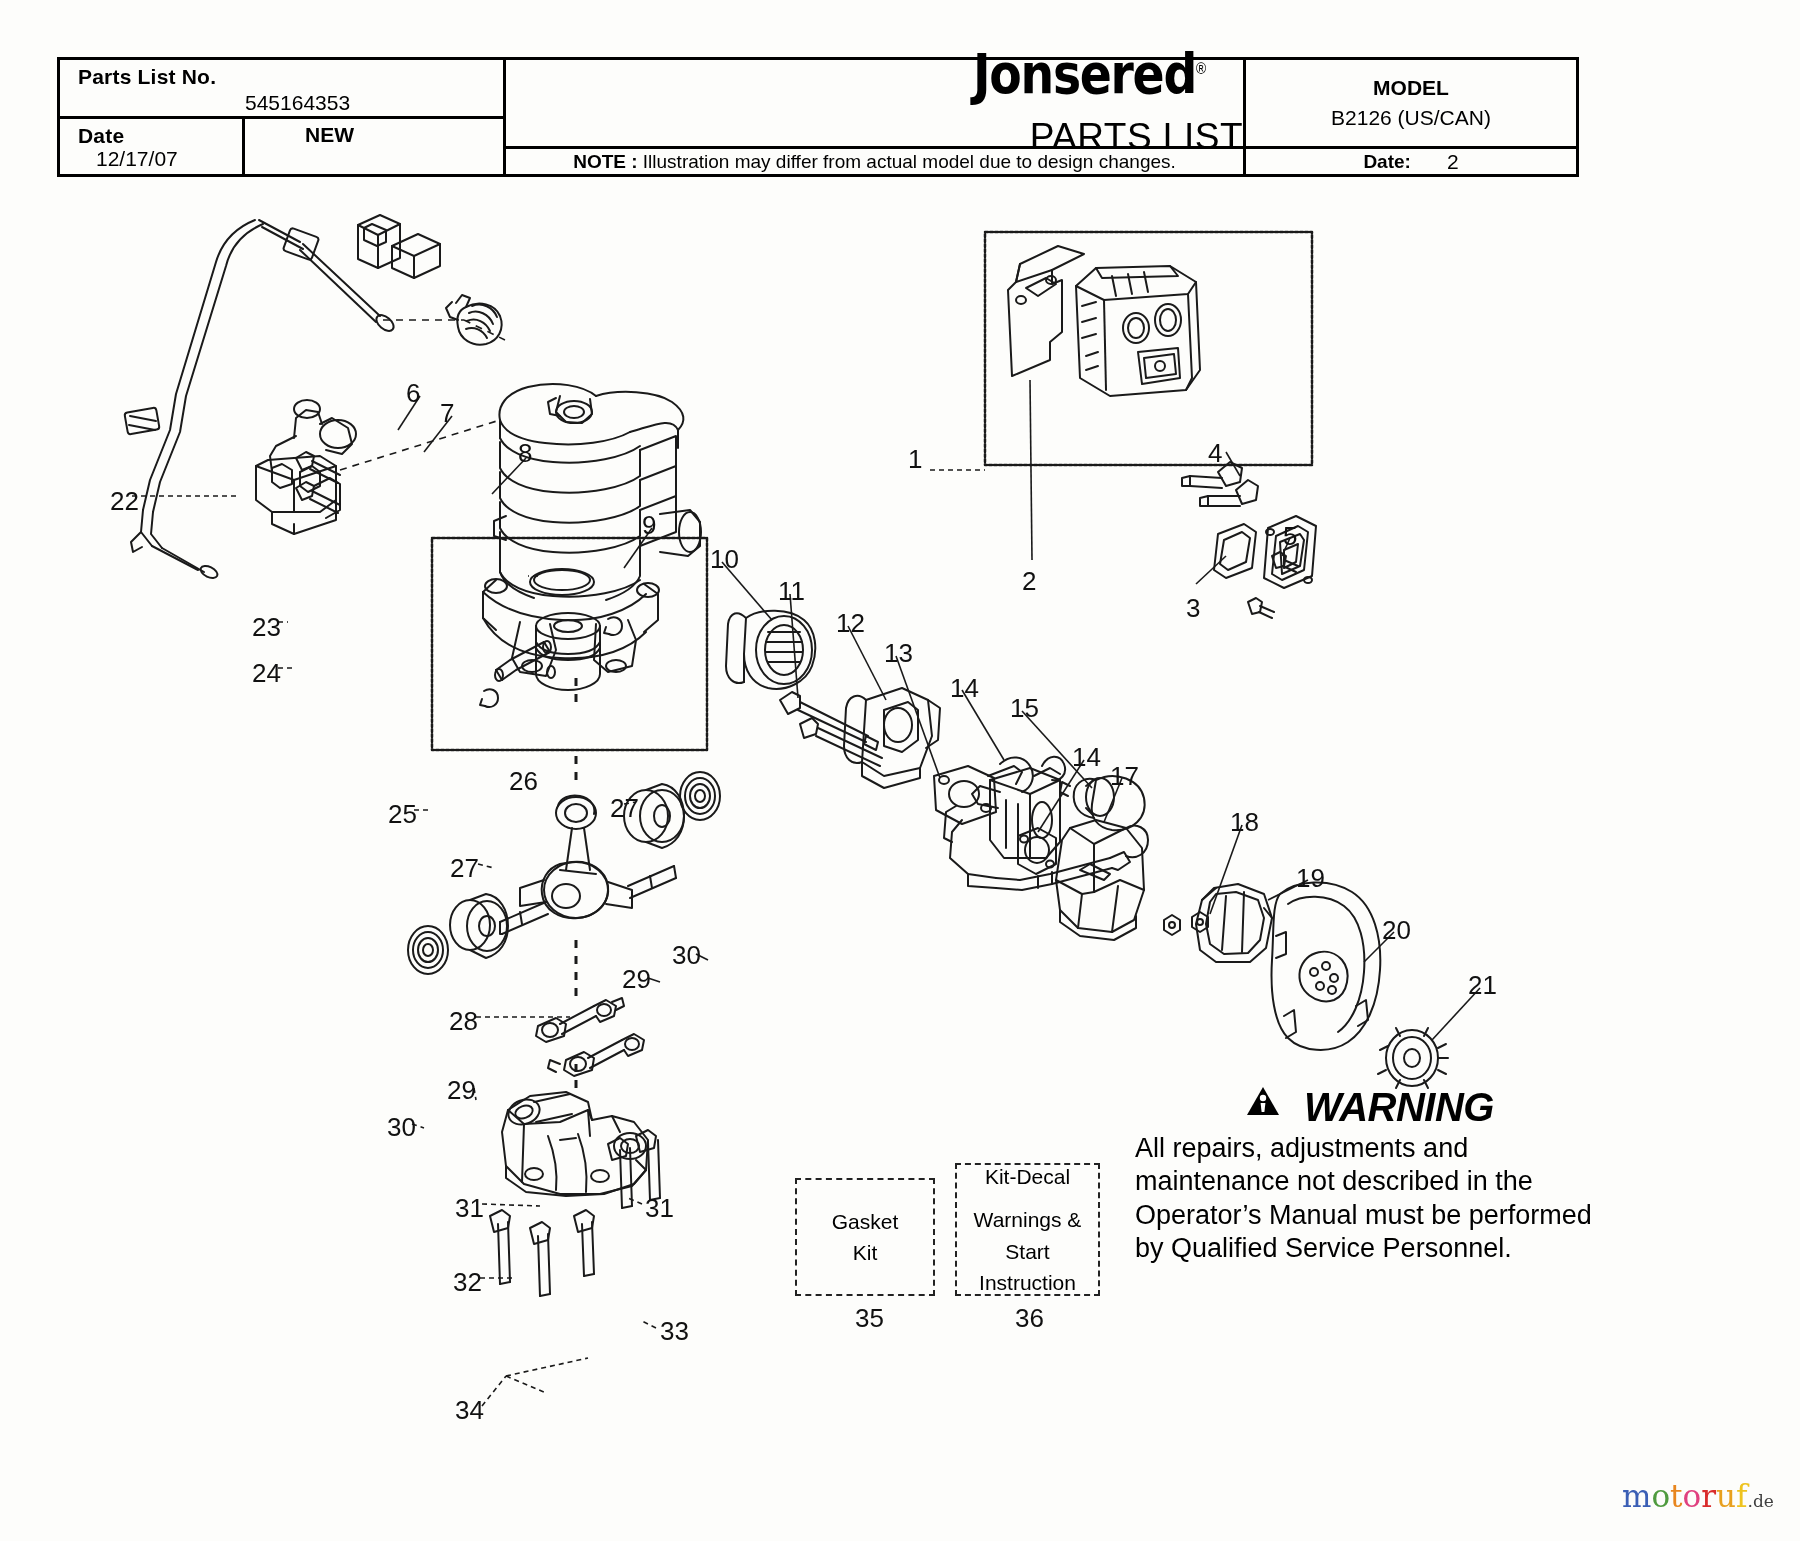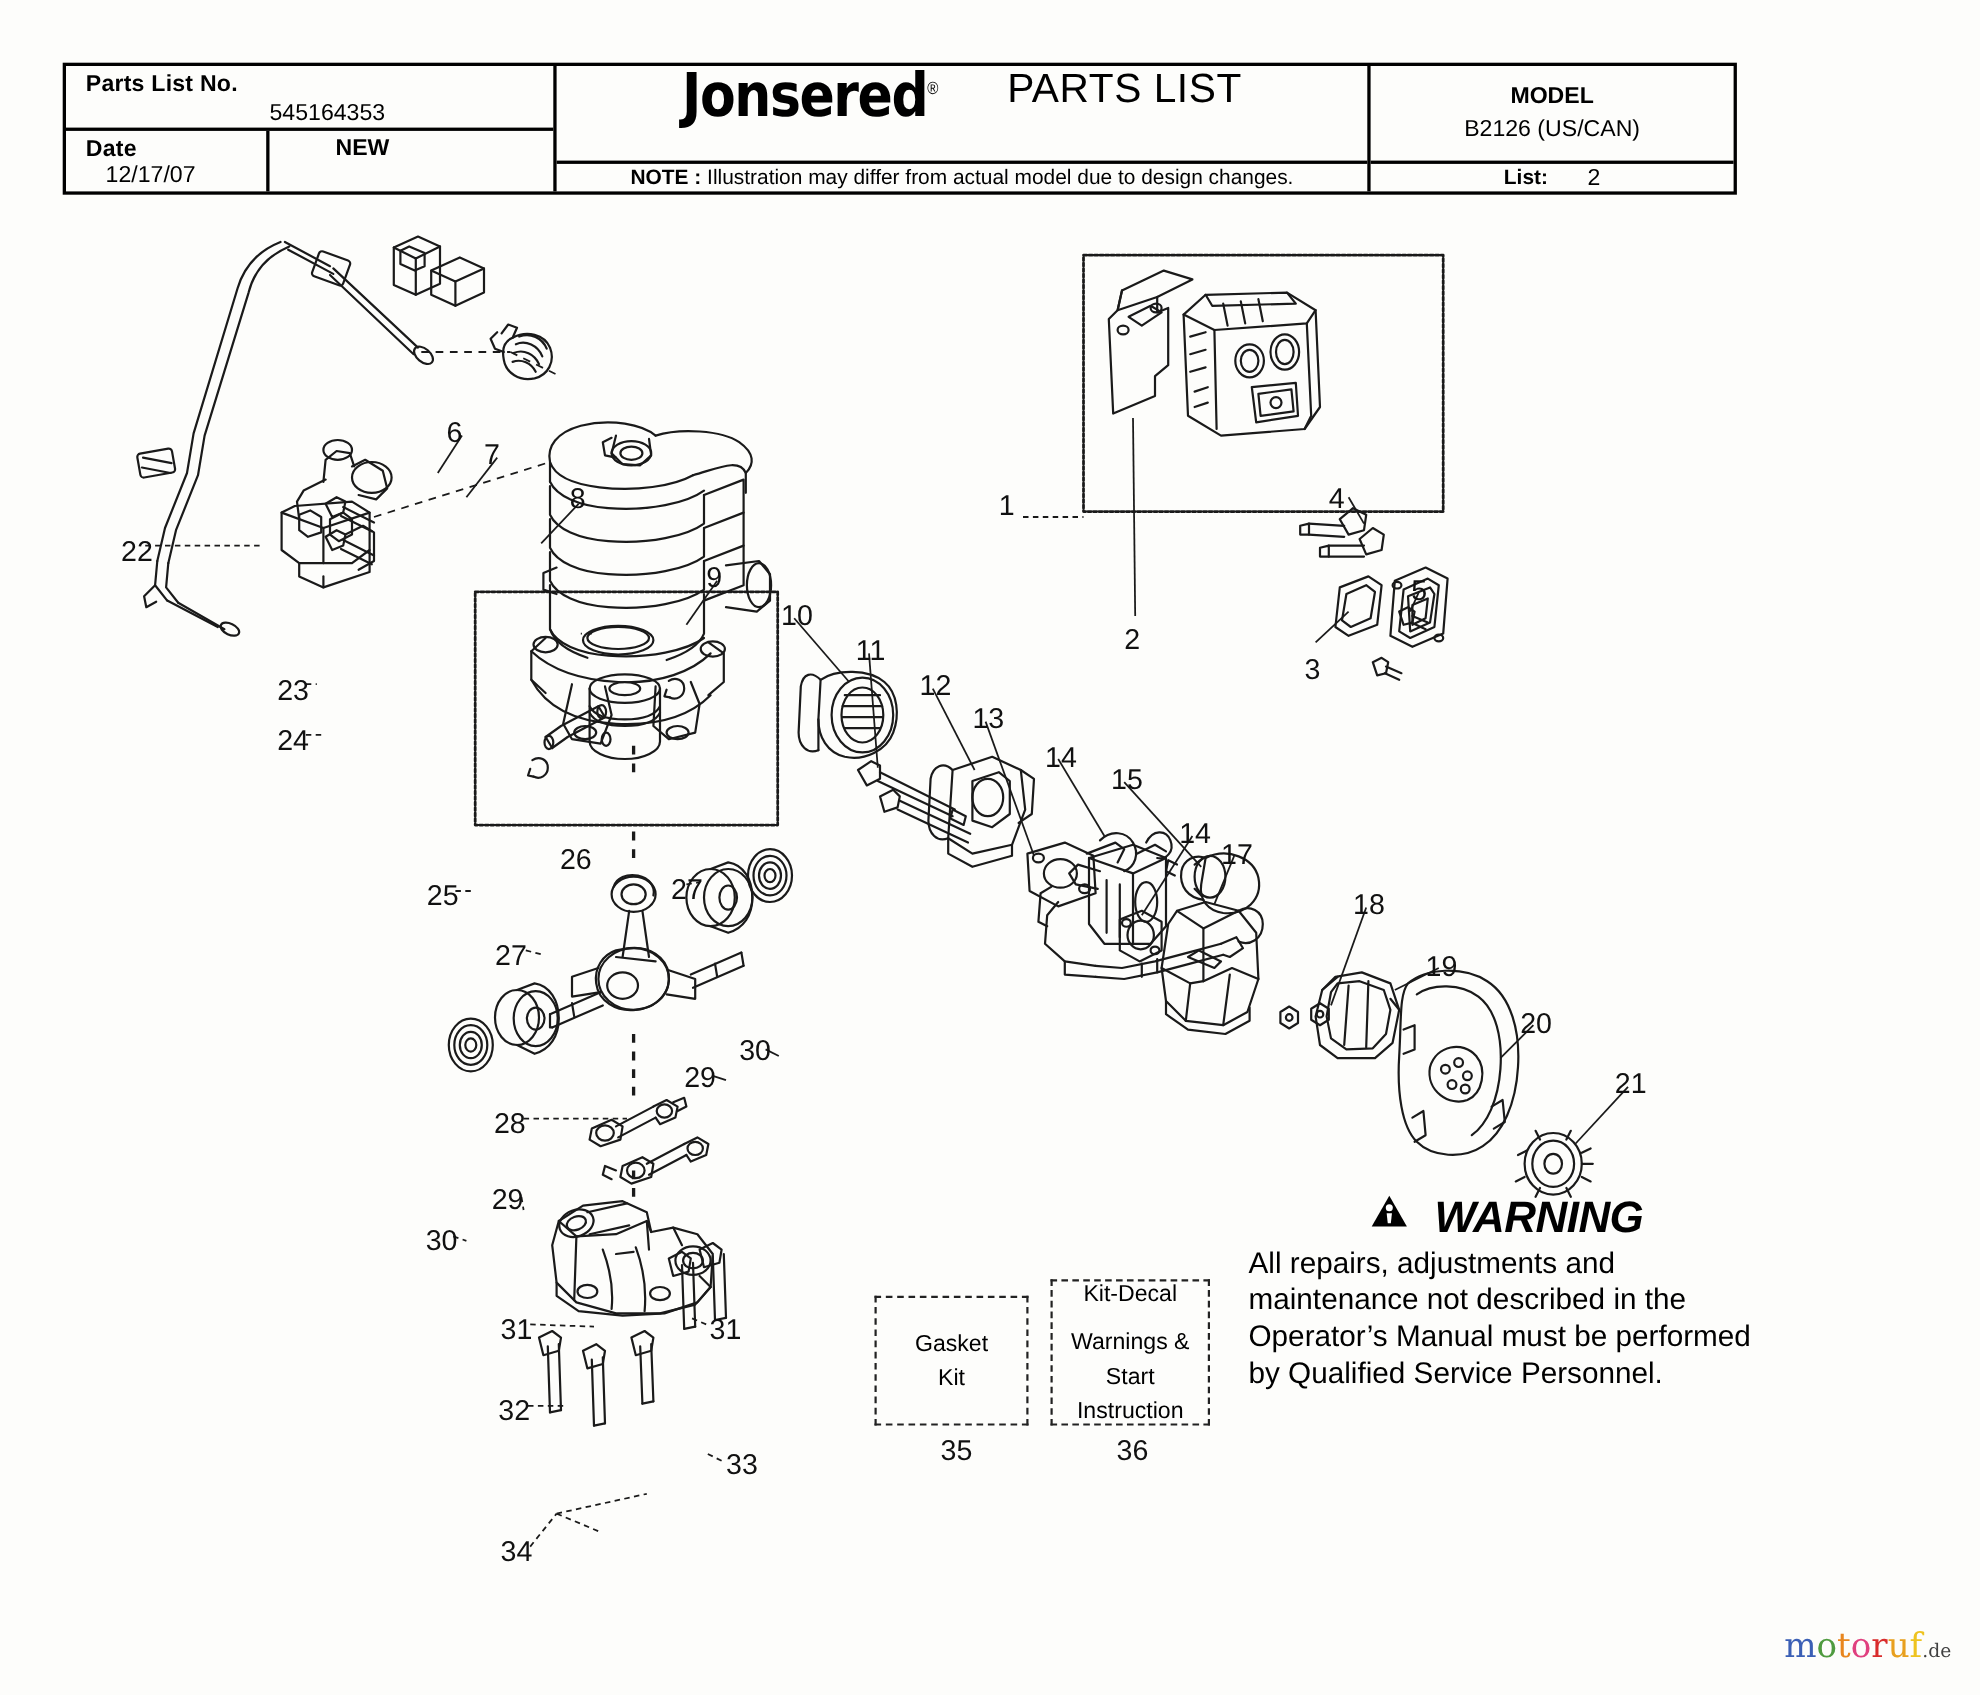--- a/index.html
+++ b/index.html
@@ -23,21 +23,21 @@
   .hdr-l-top{height:60px;border-bottom:3px solid #000;box-sizing:border-box;position:relative;}
   .hdr-l-bot{height:57px;display:flex;box-sizing:border-box;}
   .hdr-l-bot .c1{width:185px;border-right:3px solid #000;box-sizing:border-box;position:relative;}
   .hdr-l-bot .c2{flex:1;position:relative;}
   .lbl-b{font-weight:bold;font-size:21px;position:absolute;left:18px;top:5px;letter-spacing:.2px;}
   .val-n{font-size:21px;position:absolute;left:185px;top:31px;}
   .val-date{font-size:21px;position:absolute;left:36px;top:28px;}
   .val-new{font-weight:bold;font-size:21px;position:absolute;left:60px;top:4px;}
 
   .hdr-mid{flex:1;display:flex;flex-direction:column;border-right:3px solid #000;box-sizing:border-box;}
-  .hdr-m-top{height:89px;border-bottom:3px solid #000;box-sizing:border-box;display:flex;align-items:flex-start;justify-content:center;gap:16px;}
+  .hdr-m-top{height:89px;border-bottom:3px solid #000;box-sizing:border-box;display:flex;align-items:flex-end;justify-content:center;gap:16px;flex-direction:column;}
   .hdr-m-bot{flex:1;display:flex;align-items:center;justify-content:center;}
   .note{font-size:19px;}
   .note b{font-weight:bold;}
 
   .logo-wrap{display:flex;align-items:flex-end;}
   .logo{
     font-family:"DejaVu Sans", sans-serif;
     font-weight:bold;font-size:55px;line-height:.95;
     letter-spacing:-1.5px;
     transform:scaleX(.86);transform-origin:left bottom;
@@ -113,21 +113,21 @@
         <span class="note"><b>NOTE :</b> <span>Illustration may differ from actual model due to design changes.</span></span>
       </div>
     </div>
 
     <div class="hdr-right">
       <div class="hdr-r-top">
         <span class="t1">MODEL</span>
         <span class="t2">B2126 (US/CAN)</span>
       </div>
       <div class="hdr-r-bot">
-        <span class="pg">List:</span>
+        <span class="pg">Date:</span>
         <span class="pn">2</span>
       </div>
     </div>
   </div>
 
   <svg id="art" viewBox="0 0 1800 1250">
     <g fill="none" stroke="#1a1a1a" stroke-width="2" stroke-linejoin="round" stroke-linecap="round">
 
       <g>
         <path d="M255 40 C235 48 222 62 216 82 L176 214 L170 250 L150 300 L143 330"></path>

